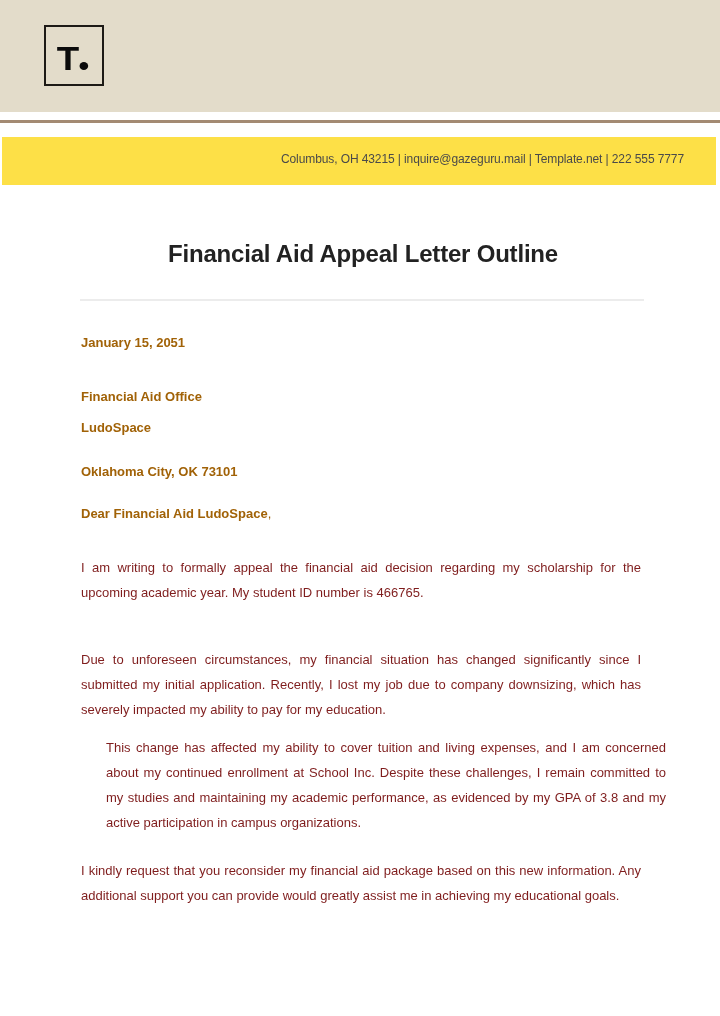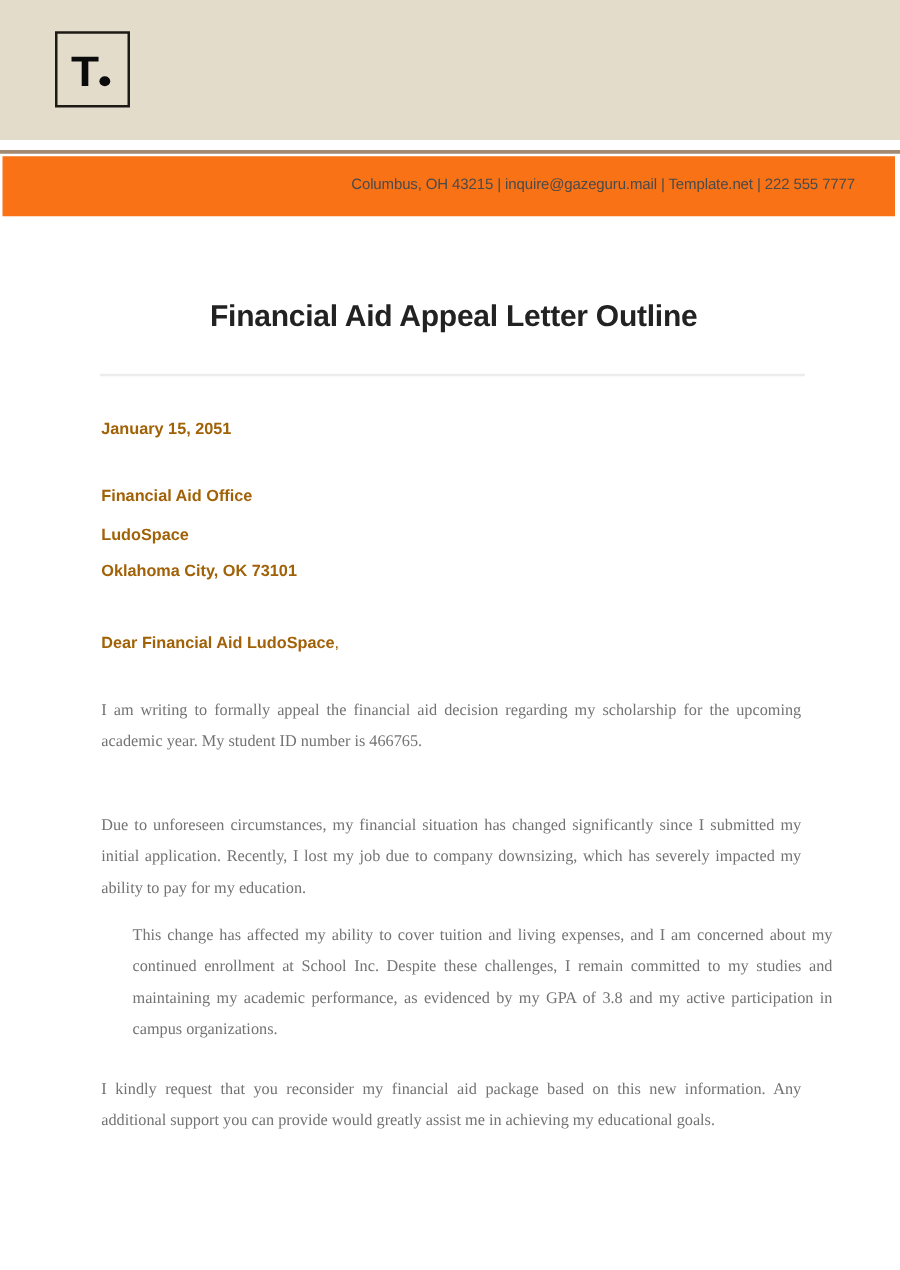--- a/index.html
+++ b/index.html
@@ -47,23 +47,23 @@
       vertical-align: baseline;
     }
     .accent-line {
       position: absolute;
       left: 0; top: 120px;
       width: 720px; height: 3px;
       background: #a38a73;
     }
     .contact-band {
       position: absolute;
-      left: 2px; top: 125px;
+      left: 2px; top: 137px;
       width: 714px; height: 48px;
-      background: #f97316;
+      background: #fde047;
     }
     .contact-text {
       position: absolute;
       right: 32px; top: 15px;
       font-size: 12px;
       color: #4a4a4a;
       white-space: nowrap;
       letter-spacing: -0.1px;
     }
     .doc-title {
@@ -90,23 +90,22 @@
       color: #a16207;
       white-space: nowrap;
     }
     .salutation .comma { font-weight: 400; }
     .para {
       position: absolute;
       left: 81px;
       width: 560px;
       font-size: 13px;
       line-height: 25px;
-      color: #737373;
+      color: #7f1d1d;
       text-align: justify;
-      font-family: Liberation Serif, serif;
     }
   </style>
 </head>
 <body>
 
 <div class="header-band">
   <div class="logo-box">
     <span class="logo-letter"><span>T</span><span class="logo-dot"></span></span>
   </div>
 </div>
@@ -118,20 +117,20 @@
 </div>
 
 <h1 class="doc-title">Financial Aid Appeal Letter Outline</h1>
 
 <div class="title-divider"></div>
 
 <div class="bold-line" style="top:335px;">January 15, 2051</div>
 
 <div class="bold-line" style="top:389px;">Financial Aid Office</div>
 <div class="bold-line" style="top:420px;">LudoSpace</div>
-<div class="bold-line" style="top:449px;">Oklahoma City, OK 73101</div>
+<div class="bold-line" style="top:464px;">Oklahoma City, OK 73101</div>
 
 <div class="bold-line salutation" style="top:506px;"><span>Dear Financial Aid LudoSpace</span><span class="comma">,</span></div>
 
 <p class="para" style="top:555px;">I am writing to formally appeal the financial aid decision regarding my scholarship for the upcoming academic year. My student ID number is 466765.</p>
 <p class="para" style="top:633px;margin-top:14px;">Due to unforeseen circumstances, my financial situation has changed significantly since I submitted my initial application. Recently, I lost my job due to company downsizing, which has severely impacted my ability to pay for my education.</p>
 <p class="para" style="top:735px;margin-left:25px;">This change has affected my ability to cover tuition and living expenses, and I am concerned about my continued enrollment at School Inc. Despite these challenges, I remain committed to my studies and maintaining my academic performance, as evidenced by my GPA of 3.8 and my active participation in campus organizations.</p>
 <p class="para" style="top:858px;">I kindly request that you reconsider my financial aid package based on this new information. Any additional support you can provide would greatly assist me in achieving my educational goals.</p>
 
 </body></html>

